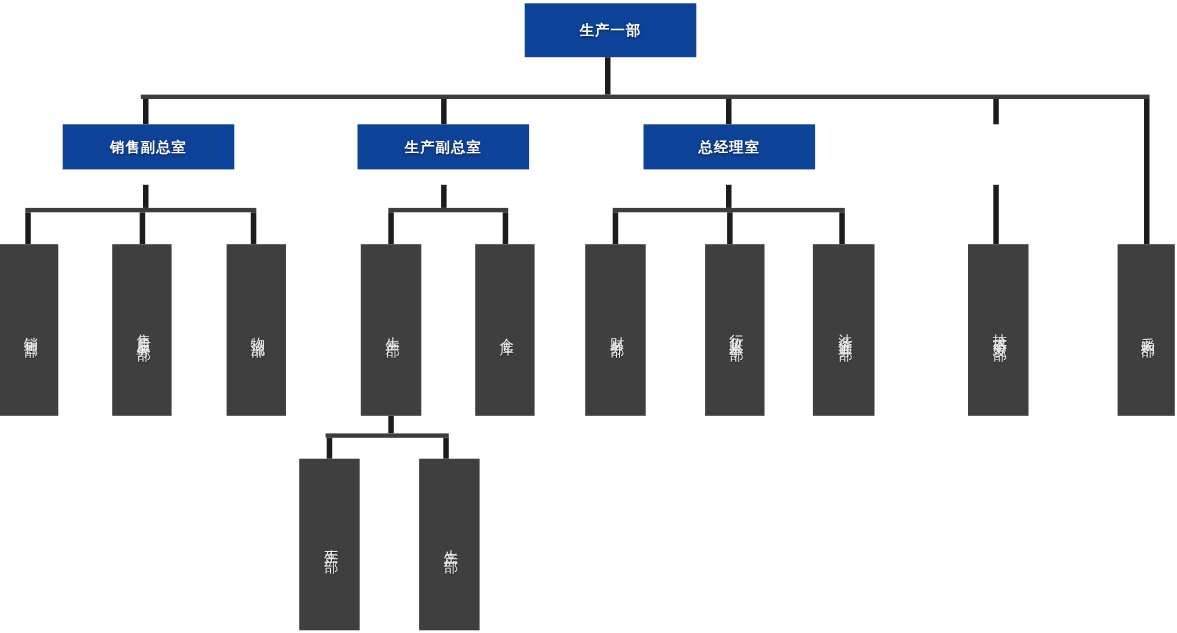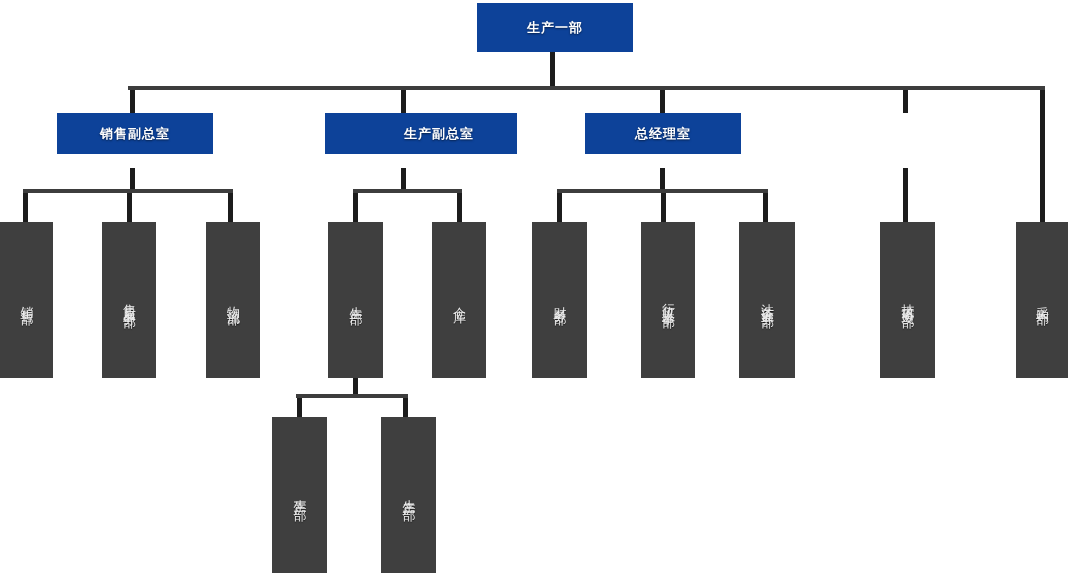--- a/index.html
+++ b/index.html
@@ -23,21 +23,21 @@
     font-size:13px;letter-spacing:3px;color:#ededed;
     text-shadow:0 1px 1px rgba(0,0,0,.5);
   }
   .vline{position:absolute;width:5px;background:var(--c-vline,#1c1c1c);}
   .hline{position:absolute;height:4px;background:var(--c-hline,#3d3d3d);}
 
   
   .n-root{left:477px;top:3px;width:156px;height:49px;}
   
   .n-vp-sales{left:57px;top:113px;}
-  .n-vp-production{left:325px;top:113px;padding-left:36px;}
+  .n-vp-production{left:325px;top:113px;}
   .n-vp-management{left:585px;top:113px;}
   .n-vp-tech{left:827px;top:113px;width:158px;}
   
   .n-d-sales{left:0px;width:53px;}
   .n-d-aftersales{left:102px;}
   .n-d-logistics{left:206px;}
   .n-d-production{left:328px;width:55px;}
   .n-d-warehouse{left:432px;}
   .n-d-finance{left:532px;width:55px;}
   .n-d-adminhr{left:641px;}

